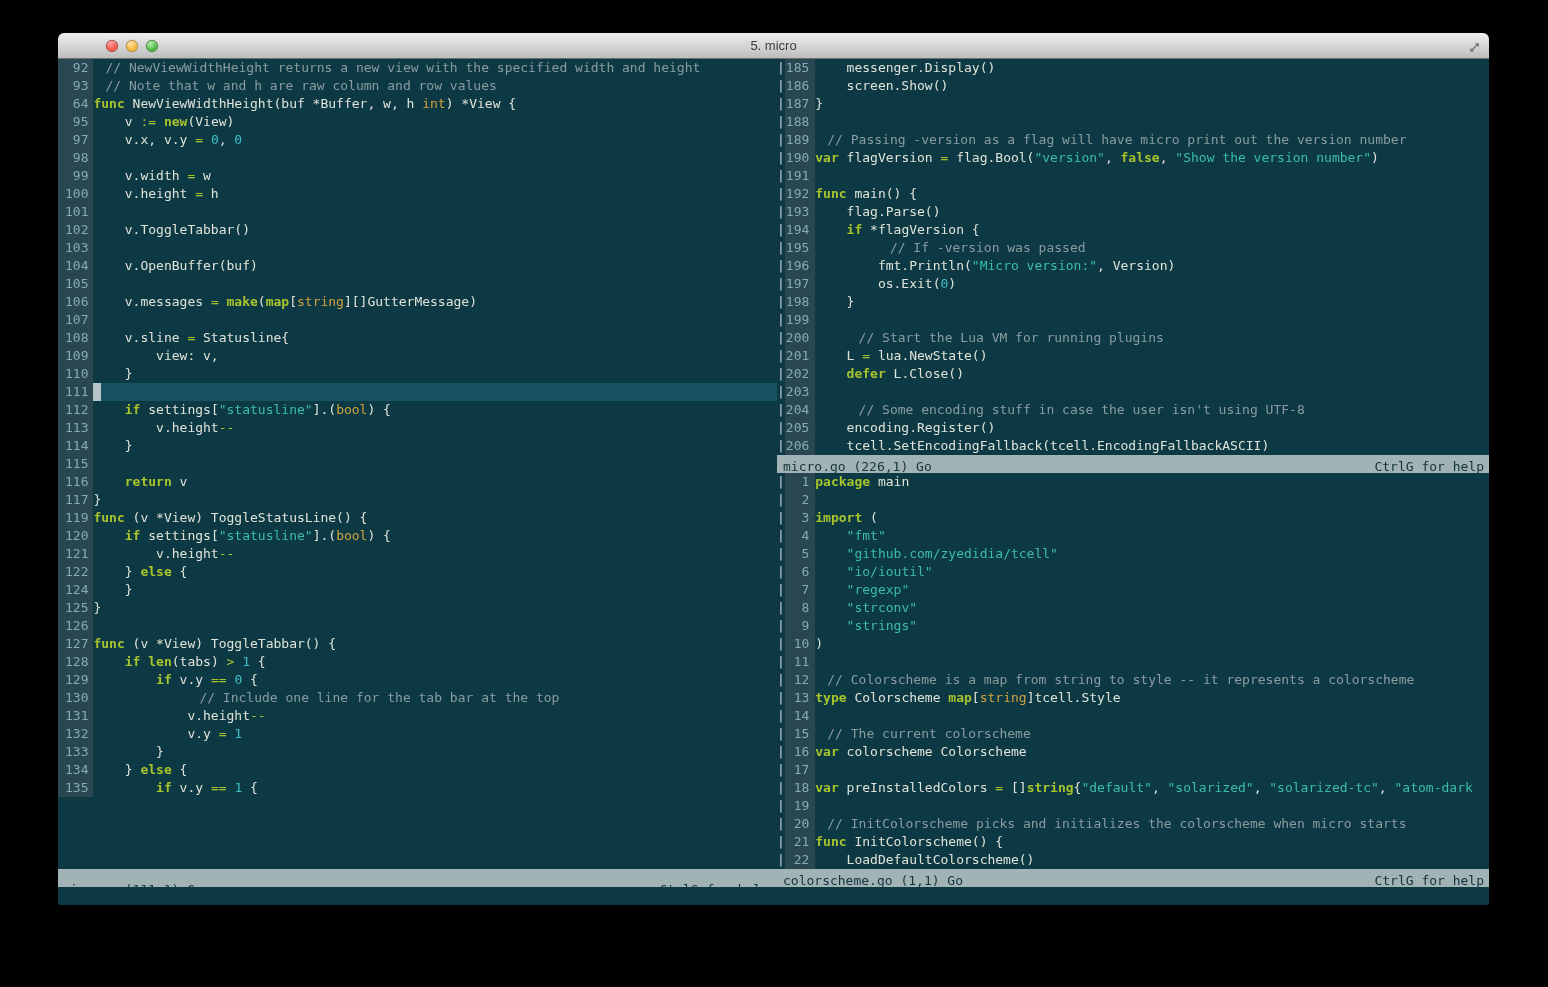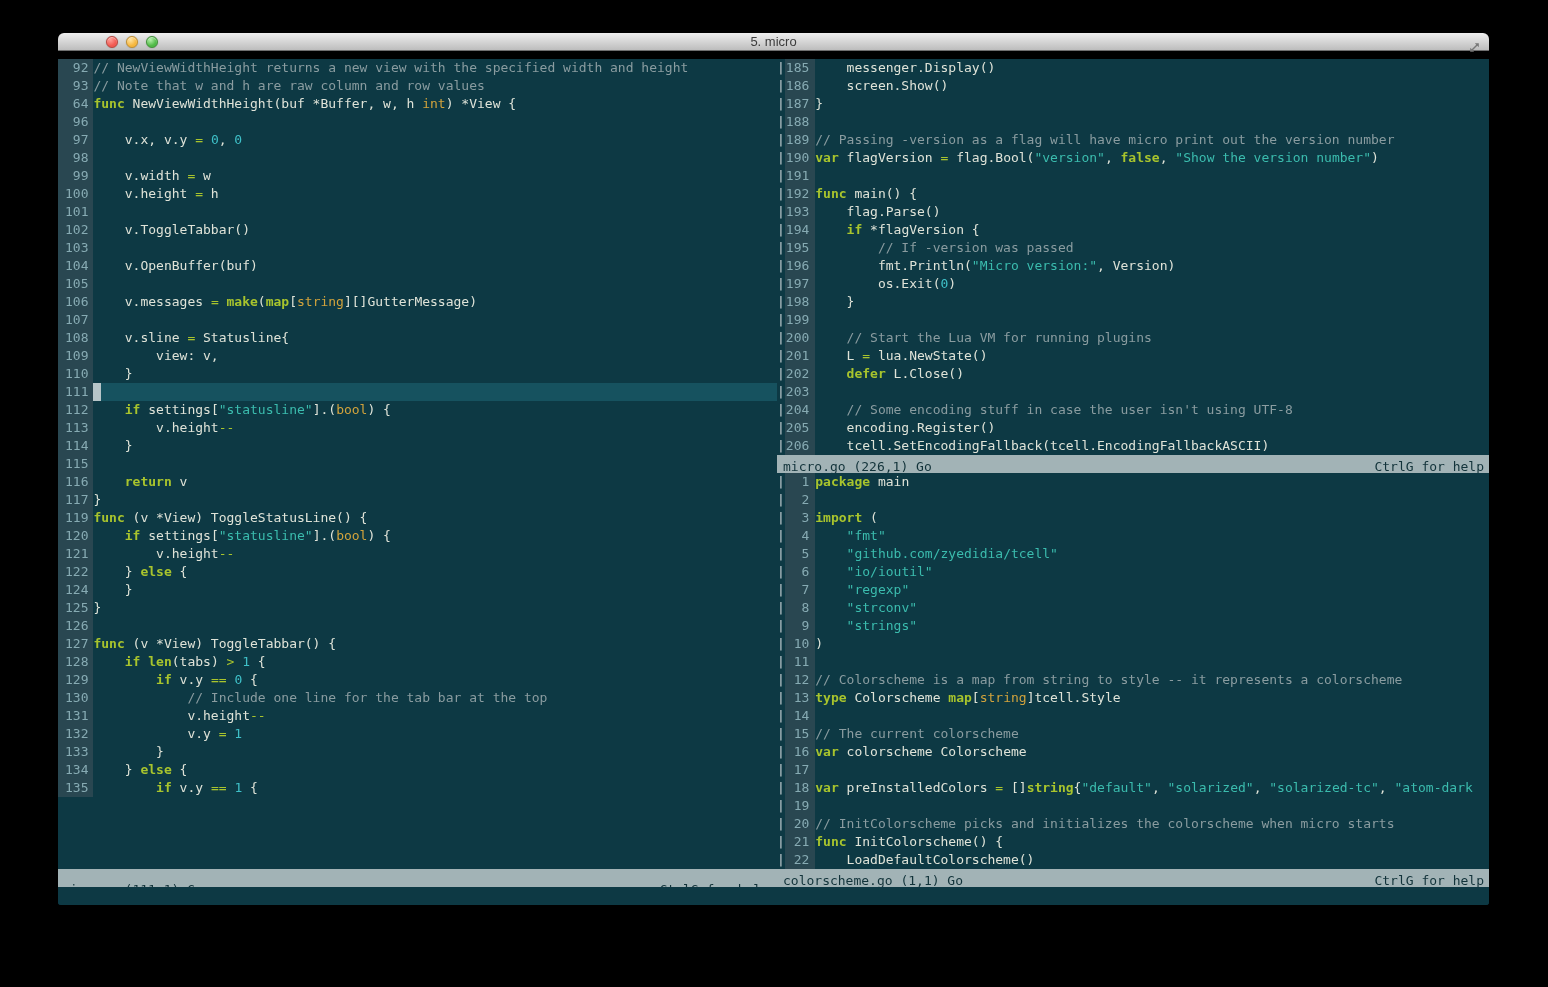--- a/index.html
+++ b/index.html
@@ -7,21 +7,21 @@
     width:1548px;height:987px;background:#000;overflow:hidden;position:relative;
     font-family:"DejaVu Sans Mono",monospace;
   }
   .window{
     position:absolute;left:58px;top:33px;width:1431px;height:872px;
     border-radius:6px 6px 3px 3px;overflow:hidden;
     box-shadow:0 10px 30px rgba(0,0,0,.6);
   }
   
   .titlebar{
-    position:relative;height:18px;
+    position:relative;height:26px;
     background:linear-gradient(var(--titlebar_top,#efefef),var(--titlebar_bottom,#bdbdbd));
     border-bottom:1px solid #6f6f6f;
     display:flex;align-items:center;box-sizing:border-box;padding-left:40px;
   }
   .window-title{
     position:absolute;left:0;right:0;text-align:center;
     font-family:"Liberation Sans",sans-serif;font-size:13px;color:var(--title_fg,#3c3c3c);
     pointer-events:none;
   }
   .tl-group{display:flex;align-items:center;margin-left:8px;z-index:2;}
@@ -53,21 +53,21 @@
   .code{flex:1;white-space:pre;overflow:hidden;}
   .row.cur .code{background:var(--bg_cursorline,#16525f);}
   .cursor{display:inline-block;width:1ch;background:var(--fg_cursor,#b7c5c8);}
   
   .tk-t {color:var(--fg_text,#dfe3d8);}
   .tk-kw{color:var(--green,#a8c42d);font-weight:bold;}
   .tk-op{color:var(--green,#a8c42d);}
   .tk-ty{color:var(--orange,#d2a33c);}
   .tk-st{color:var(--cyan_string,#3bbcae);}
   .tk-nu{color:var(--cyan_number,#3fc0c8);}
-  .tk-cm{color:var(--fg_comment,#8a9ca0);}
+  .tk-cm{color:var(--fg_comment,#8a9ca0);margin-left:12px;}
   
   .statusbar{
     height:18px;line-height:18px;flex:none;
     background:var(--bg_status,#a2b3b6);color:var(--fg_status,#12333a);
     display:flex;justify-content:space-between;white-space:pre;
     padding:12px 8px 0 4px;box-sizing:border-box;overflow:hidden;
   }
   .col-right .statusbar{padding:3px 5px 0 6px;}
   .command-line{height:18px;background:var(--bg_code,#0d3944);}
 </style>
@@ -104,22 +104,22 @@
             </div>
             <div class="row">
               <span class="gut"> 93</span>
               <span class="code"><span class="tk-cm">// Note that w and h are raw column and row values</span></span>
             </div>
             <div class="row">
               <span class="gut"> 64</span>
               <span class="code"><span class="tk-kw">func</span><span class="tk-t"> NewViewWidthHeight(buf *Buffer, w, h </span><span class="tk-ty">int</span><span class="tk-t">) *View {</span></span>
             </div>
             <div class="row">
-              <span class="gut"> 96</span>
-              <span class="code"></span>
+              <span class="gut"> 95</span>
+              <span class="code"><span class="tk-t">    v </span><span class="tk-op">:=</span><span class="tk-t"> </span><span class="tk-kw">new</span><span class="tk-t">(View)</span></span>
             </div>
             <div class="row">
               <span class="gut"> 97</span>
               <span class="code"><span class="tk-t">    v.x, v.y </span><span class="tk-op">=</span><span class="tk-t"> </span><span class="tk-nu">0</span><span class="tk-t">, </span><span class="tk-nu">0</span></span>
             </div>
             <div class="row">
               <span class="gut"> 98</span>
               <span class="code"></span>
             </div>
             <div class="row">

